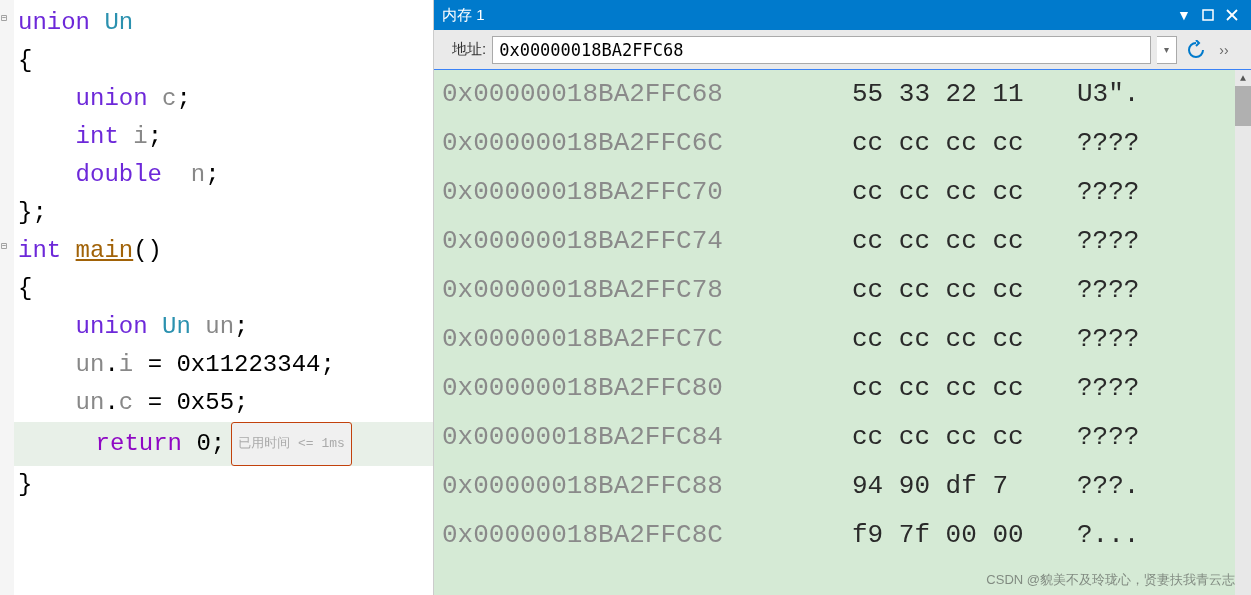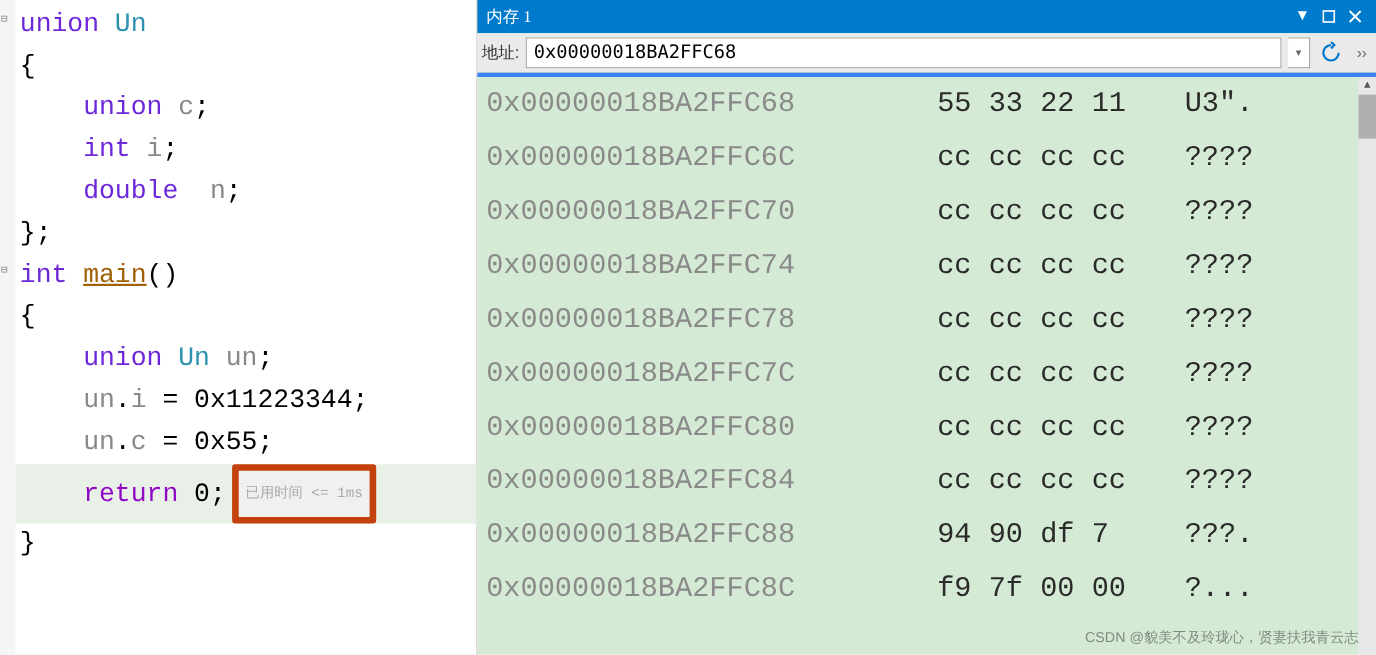--- a/index.html
+++ b/index.html
@@ -37,27 +37,27 @@
     .code-line {
       font-size: 24px;
       line-height: 38px;
       white-space: pre;
       padding-left: 4px;
     }
     .kw-blue { color: #6d28d9; }
     .type-teal { color: #2b91af; }
     .ident { color: #888; }
     .func-brown { color: #a16207; text-decoration: underline; }
-    .kw-purple { color: #8f08c4; }
+    .kw-purple { color: #8f08c4; margin-left: 20px; }
     .perf-hint {
       display: inline-block;
       font-size: 13px;
       color: #aaa;
       background: #f0f0f0;
-      border: 6px solid #c2410c;
+      border: 1px solid #c2410c;
       border-radius: 3px;
       padding: 2px 6px;
       margin-left: 6px;
       vertical-align: middle;
       text-align: right;
     }
     .current-line-bg {
       background: #e8f0e8;
     }
 
@@ -68,41 +68,41 @@
       background: #d5ead5;
       position: relative;
     }
     .mem-titlebar {
       height: 30px;
       background: #007acc;
       color: #fff;
       display: flex;
       align-items: center;
       padding: 0 8px;
-      font-family: Liberation Serif, serif;
+      font-family: Liberation Sans, sans-serif;
       font-size: 15px;
     }
     .mem-titlebar .title-text { flex: 1; }
     .mem-titlebar .title-btn {
       width: 22px;
       height: 22px;
       display: flex;
       align-items: center;
       justify-content: center;
       cursor: pointer;
       font-size: 14px;
       margin-left: 2px;
     }
     .mem-toolbar {
       height: 40px;
       background: #eaeaea;
-      border-bottom: 4px solid #3b82f6;
-      display: flex;
-      align-items: center;
-      padding: 0 4px;
+      border-bottom: 1px solid #3b82f6;
+      display: flex;
+      align-items: center;
+      padding: 0 18px;
       gap: 6px;
       font-family: 'Microsoft YaHei', sans-serif;
     }
     .mem-toolbar label { font-size: 15px; color: #333; }
     .addr-input {
       flex: 1;
       height: 28px;
       border: 1px solid #aaa;
       background: #fff;
       font-size: 17px;

